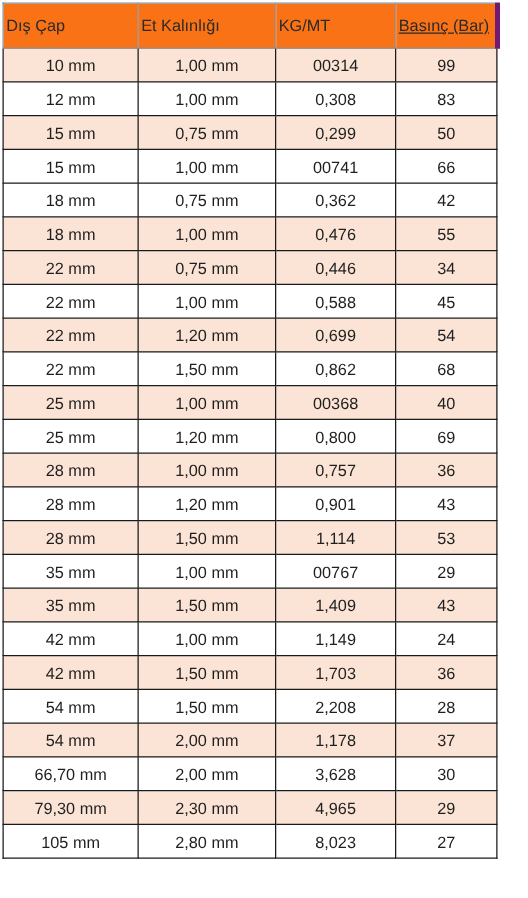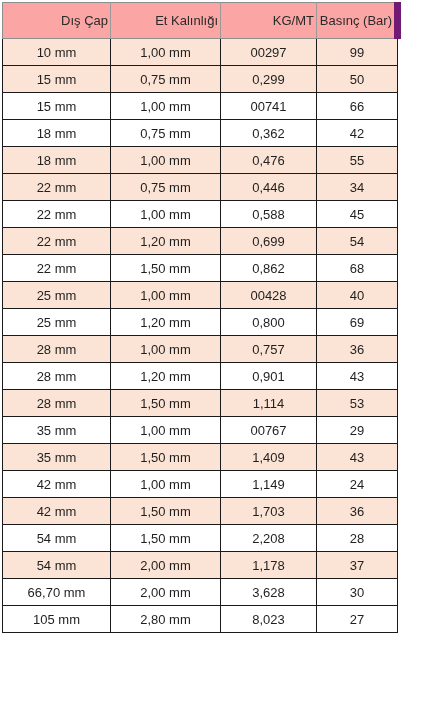--- a/index.html
+++ b/index.html
@@ -26,35 +26,35 @@
     table-layout: fixed;
     width: 395px;
   }
 
   table.spec-table col.col-dis-cap      { width: 108px; }
   table.spec-table col.col-et-kalinligi { width: 110px; }
   table.spec-table col.col-kg-mt        { width: 96px; }
   table.spec-table col.col-basinc       { width: 81px; }
 
   thead th {
-    background: #fca5a5;
+    background: #f97316;
     color: #2a2a2a;
     font-size: 13px;
     font-weight: normal;
-    text-align: right;
+    text-align: left;
     height: 35px;
     padding: 0 2px;
     border-top: 1px solid #8d8d8d;
     border-bottom: 1px solid #8d8d8d;
     border-left: 1px solid #9a9a9a;
     border-right: 1px solid #9a9a9a;
     white-space: nowrap;
   }
   thead th.first-col { border-left: 1px solid #8d8d8d; }
-  thead th.last-col  { border-right: 7px solid #701a75; }
+  thead th.last-col  { border-right: 4px solid #701a75; text-decoration: underline; }
 
   tbody td {
     height: 26px;
     font-size: 13px;
     color: #1f1f1f;
     text-align: center;
     padding: 0 2px;
     border-bottom: 1px solid #1a1a1a;
     border-left: 1px solid #1a1a1a;
     border-right: 1px solid #1a1a1a;
@@ -84,22 +84,28 @@
         <th class="first-col">Dış Çap</th>
         <th>Et Kalınlığı</th>
         <th>KG/MT</th>
         <th class="last-col">Basınç (Bar)</th>
       </tr>
     </thead>
     <tbody id="table-body">
         <tr class="row-alt">
           <td>10 mm</td>
           <td>1,00 mm</td>
-          <td>00297</td>
+          <td>00314</td>
           <td>99</td>
+        </tr>
+        <tr>
+          <td>12 mm</td>
+          <td>1,00 mm</td>
+          <td>0,308</td>
+          <td>83</td>
         </tr>
         <tr class="row-alt">
           <td>15 mm</td>
           <td>0,75 mm</td>
           <td>0,299</td>
           <td>50</td>
         </tr>
         <tr>
           <td>15 mm</td>
           <td>1,00 mm</td>
@@ -138,21 +144,21 @@
         </tr>
         <tr>
           <td>22 mm</td>
           <td>1,50 mm</td>
           <td>0,862</td>
           <td>68</td>
         </tr>
         <tr class="row-alt">
           <td>25 mm</td>
           <td>1,00 mm</td>
-          <td>00428</td>
+          <td>00368</td>
           <td>40</td>
         </tr>
         <tr>
           <td>25 mm</td>
           <td>1,20 mm</td>
           <td>0,800</td>
           <td>69</td>
         </tr>
         <tr class="row-alt">
           <td>28 mm</td>
@@ -207,20 +213,26 @@
           <td>2,00 mm</td>
           <td>1,178</td>
           <td>37</td>
         </tr>
         <tr>
           <td>66,70 mm</td>
           <td>2,00 mm</td>
           <td>3,628</td>
           <td>30</td>
         </tr>
+        <tr class="row-alt">
+          <td>79,30 mm</td>
+          <td>2,30 mm</td>
+          <td>4,965</td>
+          <td>29</td>
+        </tr>
         <tr>
           <td>105 mm</td>
           <td>2,80 mm</td>
           <td>8,023</td>
           <td>27</td>
         </tr>
       </tbody>
   </table>
 </div>
 

